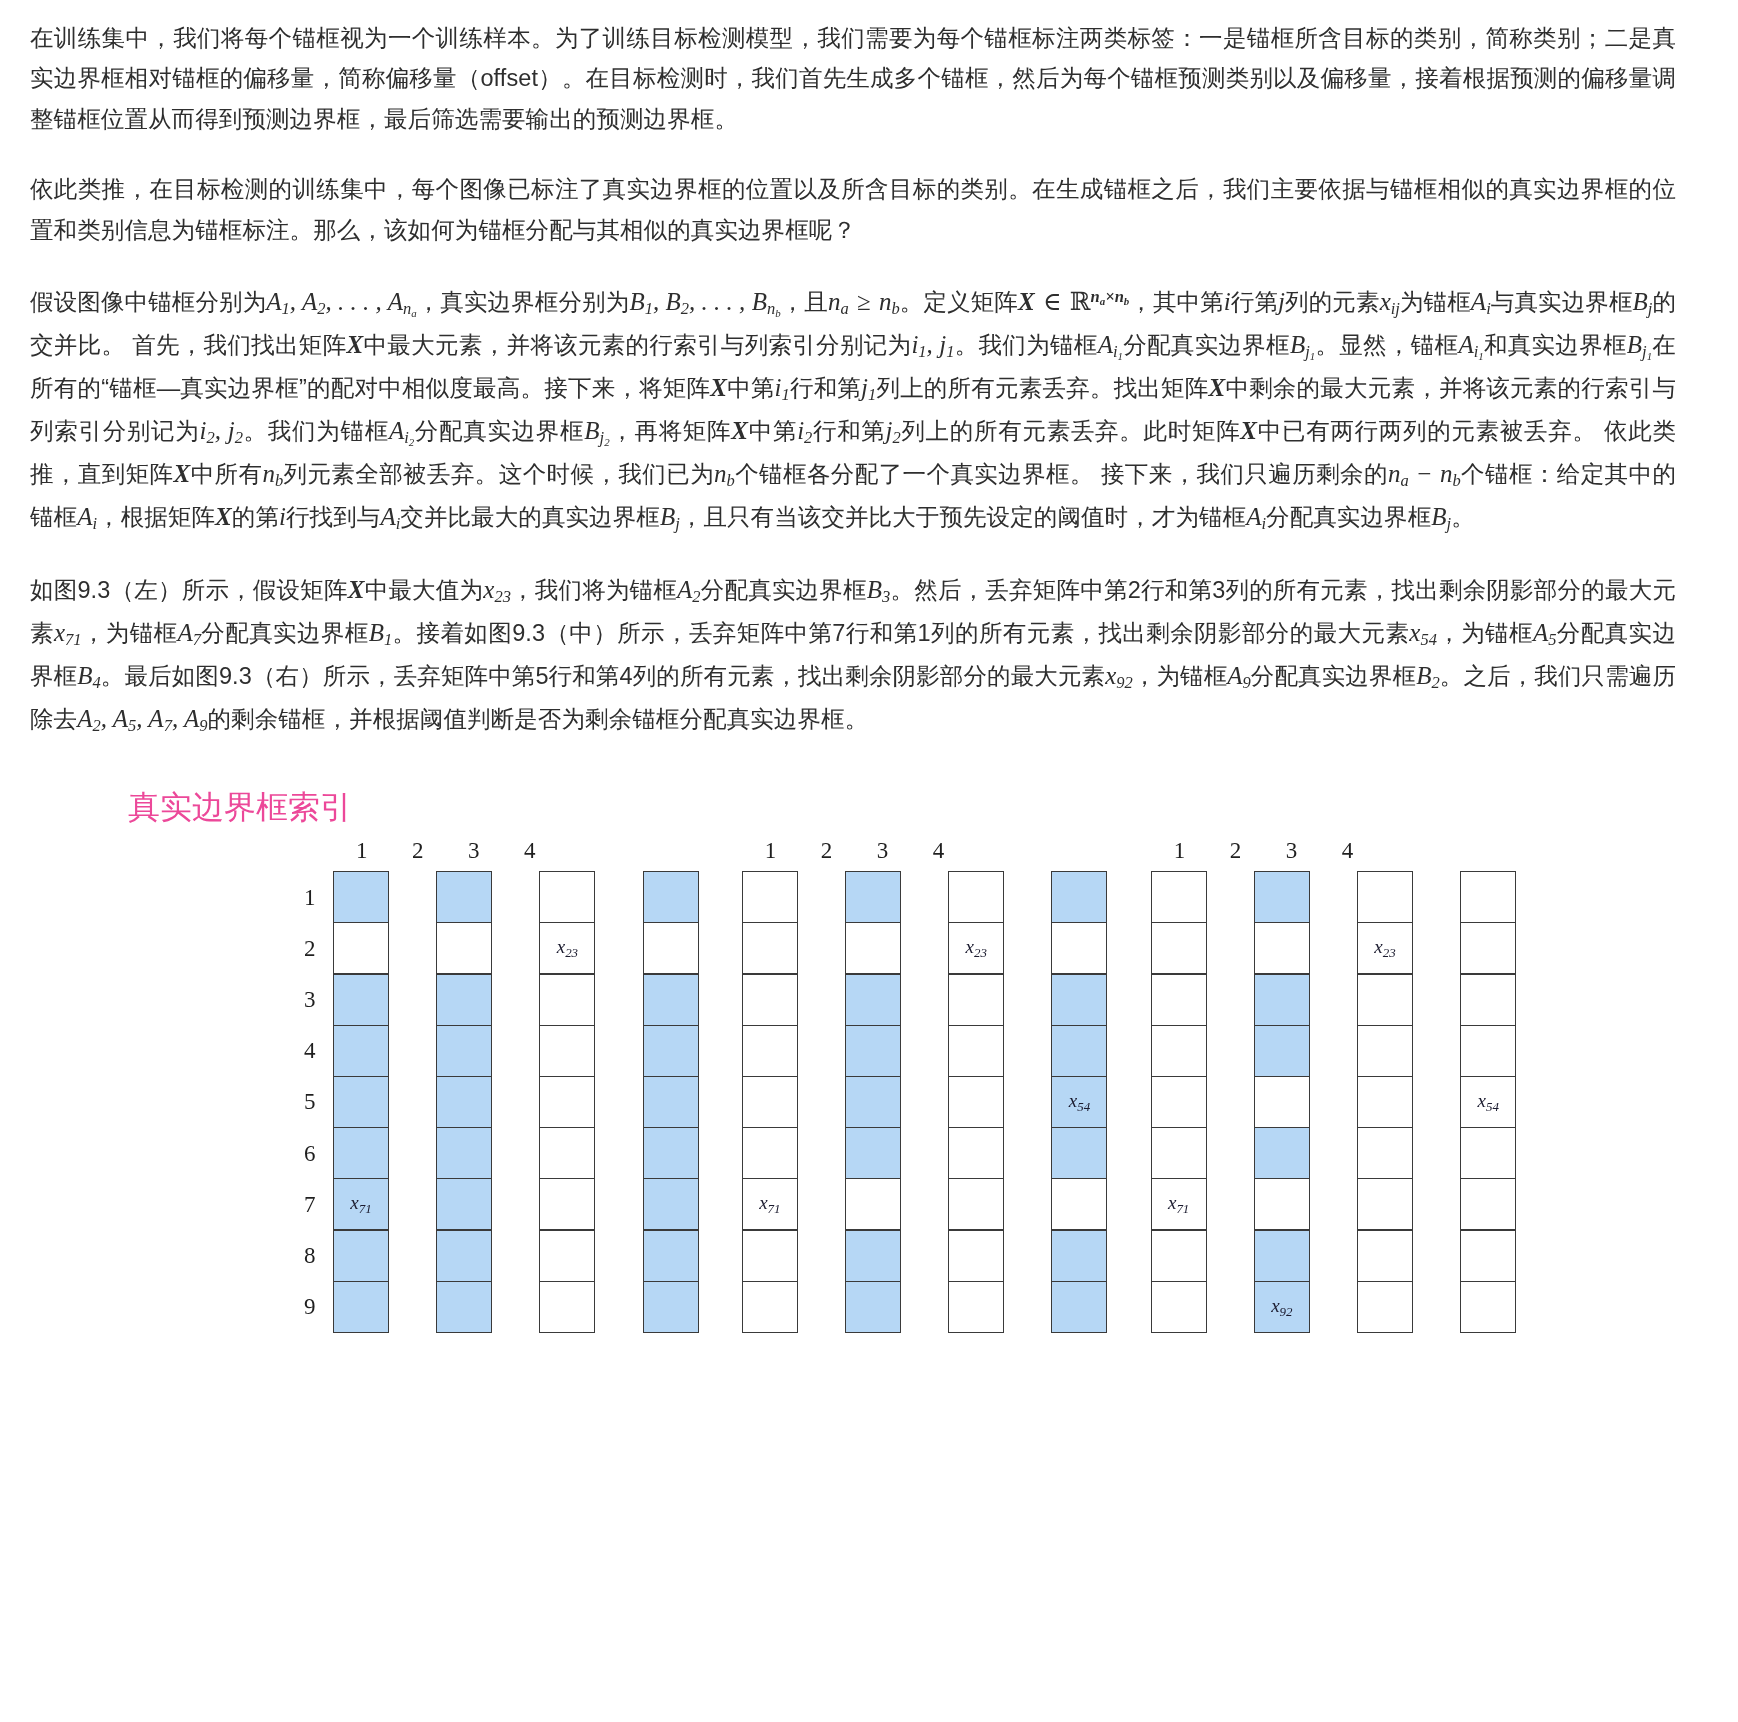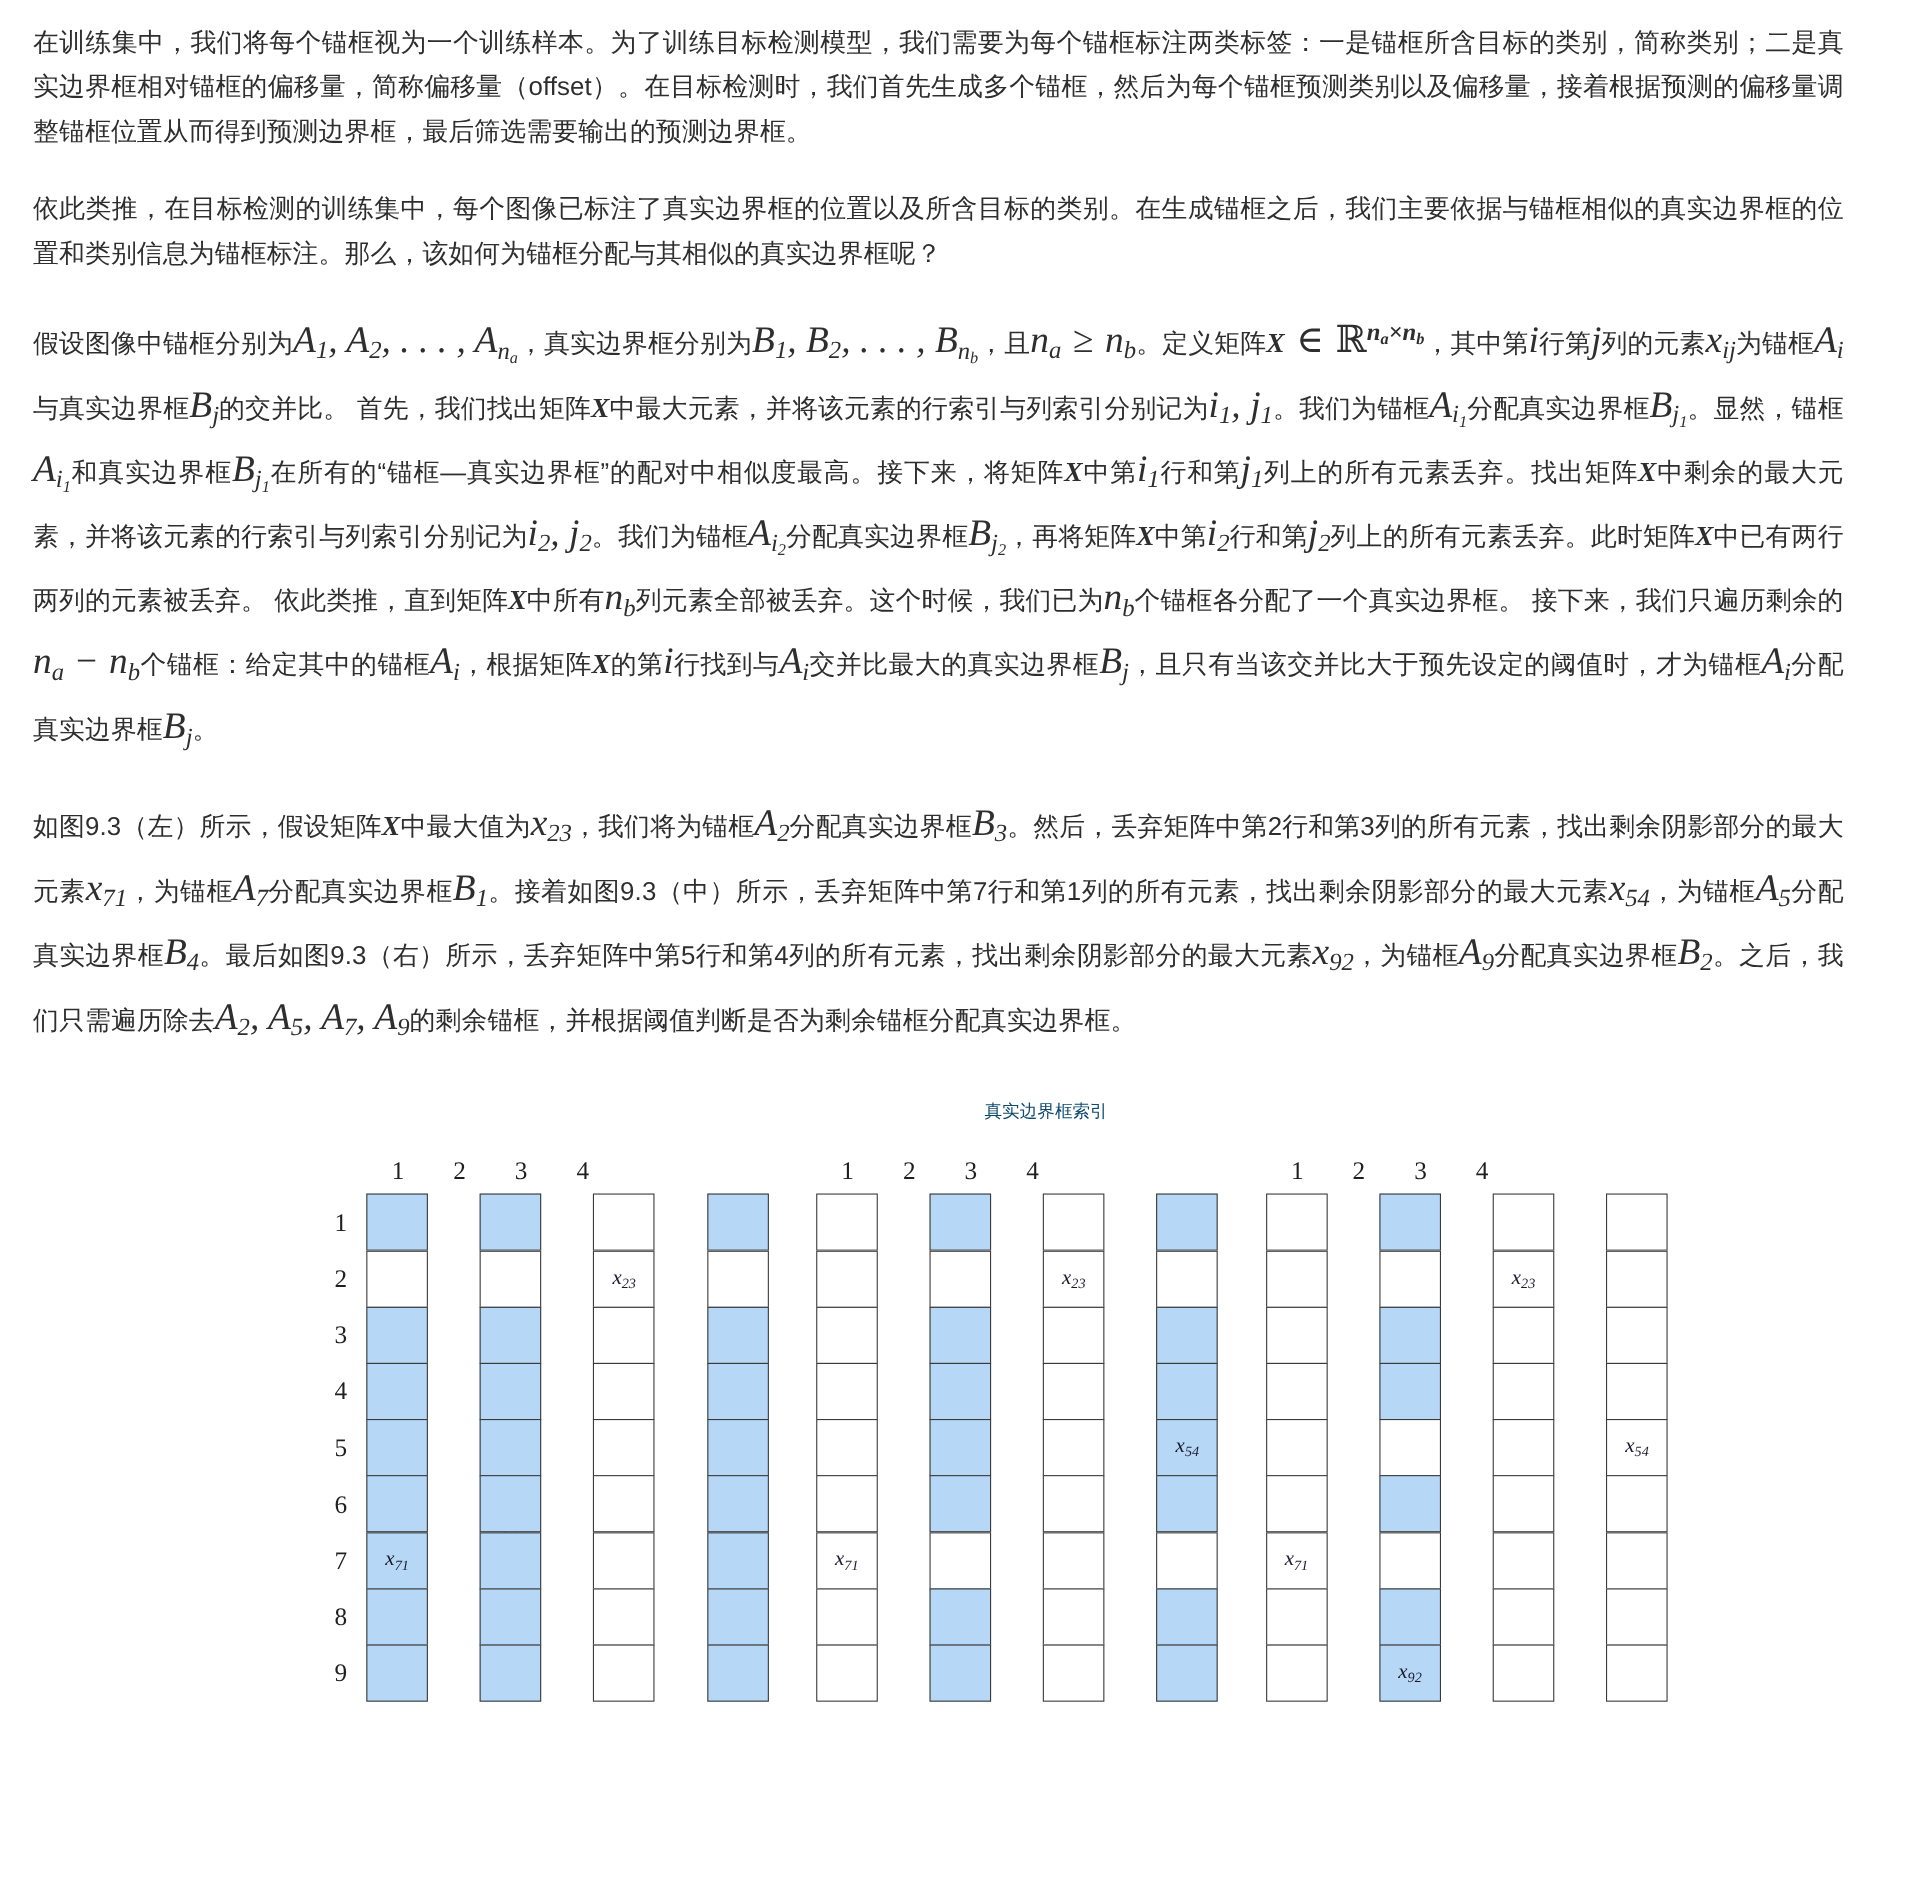--- a/index.html
+++ b/index.html
@@ -24,21 +24,21 @@
     margin: 0 0 30px 0;
     text-align: justify;
     text-justify: inter-ideograph;
     color: #2e2e2e;
     letter-spacing: 0.1px;
   }
   
   .m {
     font-family: "Liberation Serif", "DejaVu Serif", serif;
     font-style: italic;
-    font-size: 34px;
+    font-size: 25px;
     letter-spacing: 0;
     white-space: nowrap;
   }
   .mb {
     font-family: "Liberation Serif", "DejaVu Serif", serif;
     font-style: italic;
     font-weight: bold;
     font-size: 25px;
     white-space: nowrap;
   }
@@ -66,23 +66,23 @@
   .figure {
     margin: 46px 0 0 0;
     position: relative;
     height: 612px;
   }
   .fig-title {
     position: absolute;
     top: 0;
     left: 0;
     width: 100%;
-    text-align: center;
-    font-size: 16px;
-    color: #0c4a6e;
+    text-align: left;
+    font-size: 32px;
+    color: #ec4899;
   }
   .fig-title span { position: relative; left: 98px; }
   .matrices {
     position: absolute;
     top: 52px;
     left: 0;
     width: 100%;
     display: flex;
     justify-content: center;
     align-items: flex-start;

